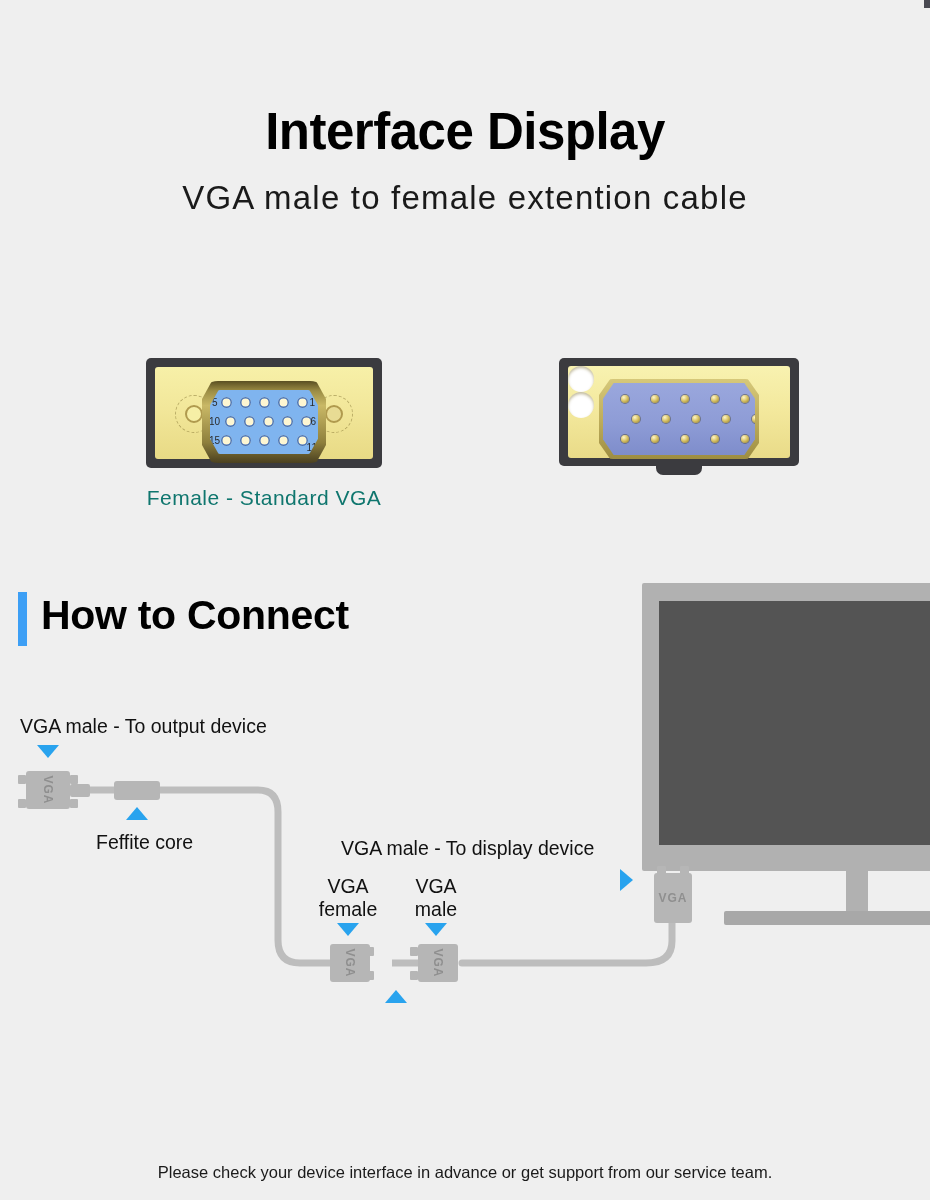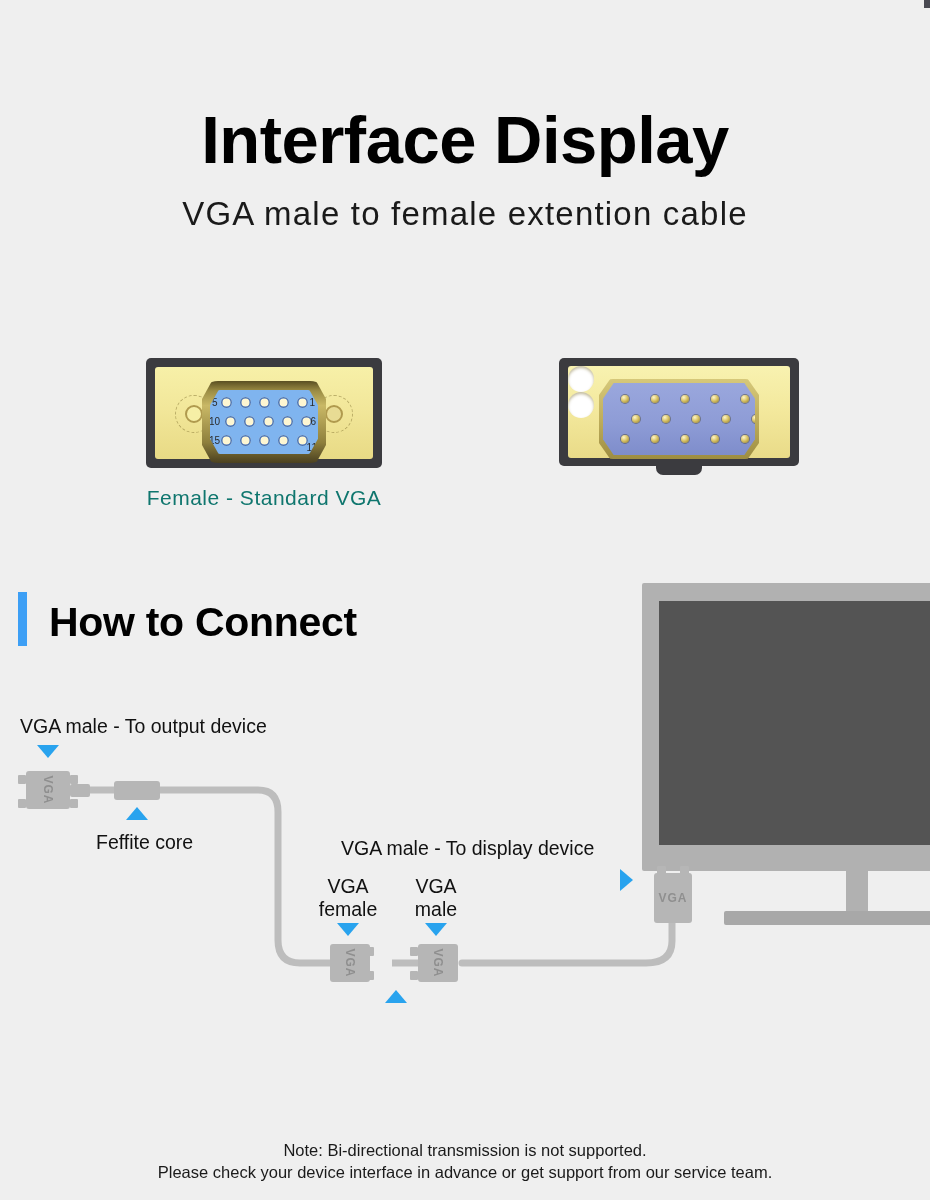--- a/index.html
+++ b/index.html
@@ -16,21 +16,21 @@
   .page { position: relative; width: 930px; height: 1200px; }
 
   .corner-mark {
     position: absolute; top: 0; right: 0;
     width: 6px; height: 8px; background: #4a4a52;
   }
 
   
   .header { position: absolute; top: 106px; left: 0; width: 930px; text-align: center; }
   .main-title {
-    font-size: 67px; font-weight: bold; color: #000;
+    font-size: 51px; font-weight: bold; color: #000;
     letter-spacing: -0.5px; line-height: 1.0;
     font-family: "Liberation Sans", sans-serif;
   }
   .sub-title {
     margin-top: 22px; font-size: 33px; color: #1a1a1a;
     letter-spacing: 1.2px; font-weight: normal;
   }
 
   
   .connectors { position: absolute; top: 358px; left: 0; width: 930px; height: 180px; }
@@ -140,21 +140,21 @@
     width: 46px; height: 11px; background: #3b3b3f;
     border-radius: 0 0 7px 7px;
   }
 
   .conn-caption {
     position: absolute; top: 128px; width: 100%; text-align: center;
     font-size: 21px; color: #0f766e; letter-spacing: .5px; white-space: nowrap;
   }
 
   
-  .howto { position: absolute; top: 592px; left: 18px; display: flex; align-items: flex-end; gap: 22px; }
+  .howto { position: absolute; top: 592px; left: 18px; display: flex; align-items: flex-start; gap: 14px; }
   .accent-bar { width: 9px; height: 54px; background: #3d9ff5; }
   .howto-title { font-size: 41px; font-weight: bold; color: #000; letter-spacing: -0.3px; }
 
   
   .diagram { position: absolute; top: 575px; left: 0; width: 930px; height: 480px; }
 
   .lbl {
     position: absolute; font-size: 19.5px; color: #111;
     white-space: nowrap; line-height: 1.18;
   }
@@ -367,17 +367,16 @@
     <div class="tri tri-up" style="left:385px;top:415px;"></div>
 
     <div class="dconn" style="left:654px;top:298px;width:38px;height:50px;">
       <span class="dconn-txt">VGA</span>
     </div>
     <div class="ear" style="left:657px;top:291px;width:9px;height:8px;"></div>
     <div class="ear" style="left:680px;top:291px;width:9px;height:8px;"></div>
   </div>
 
   <div class="footer">
-    <div>Note: Bi-directional  transmission  is not supported.</div>
     <div>Please check your device interface in advance or get support from our service team.</div>
   </div>
 
 </div>
 
 </body></html>

